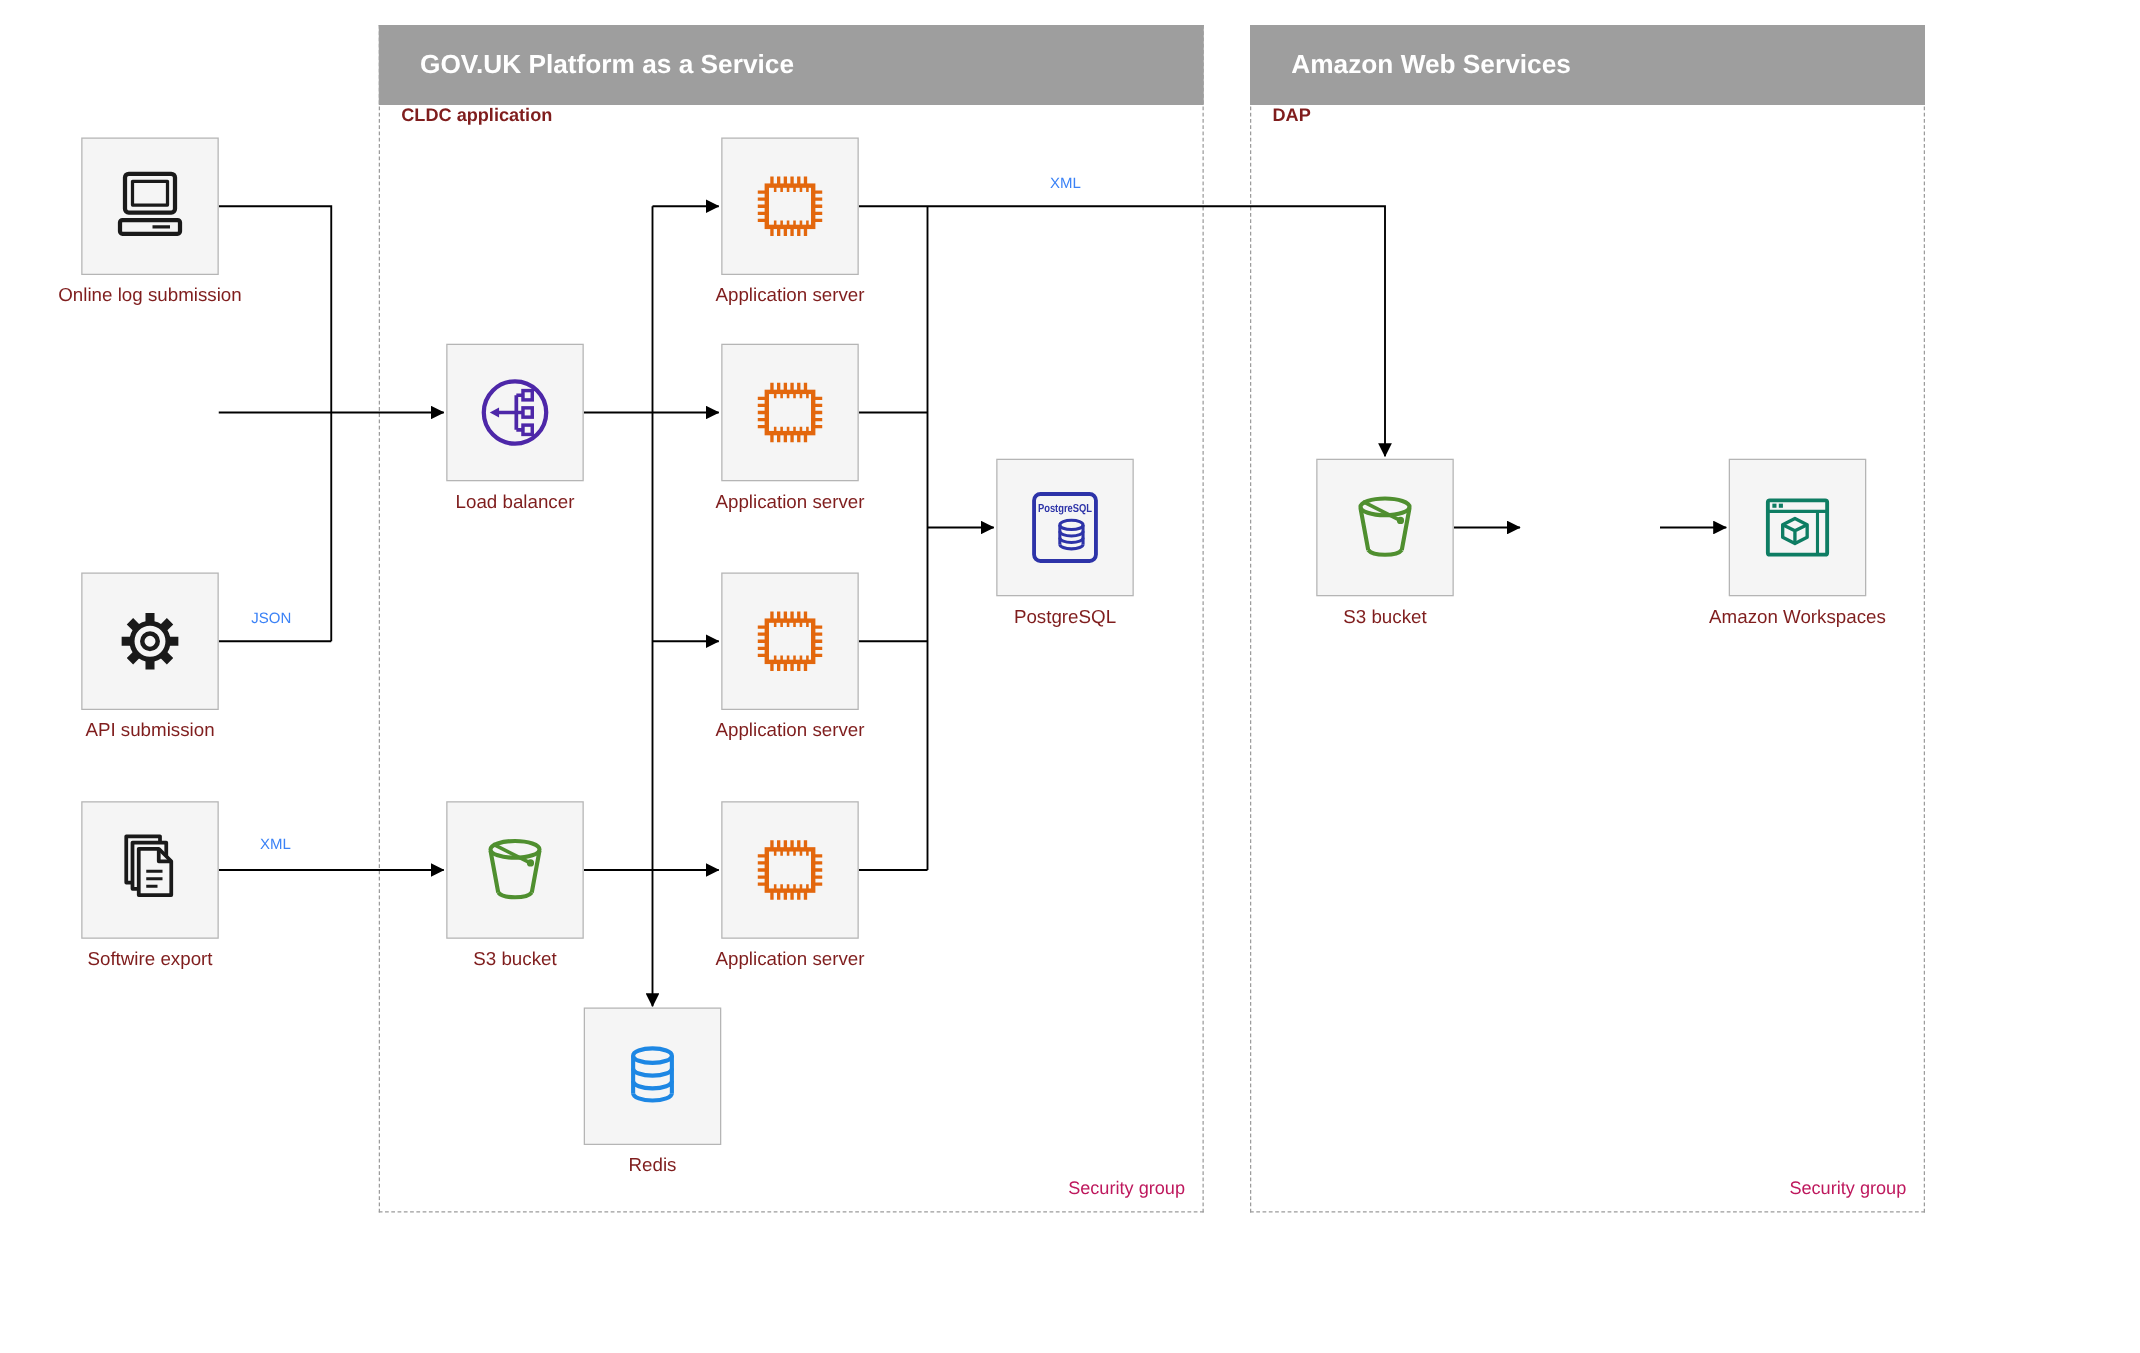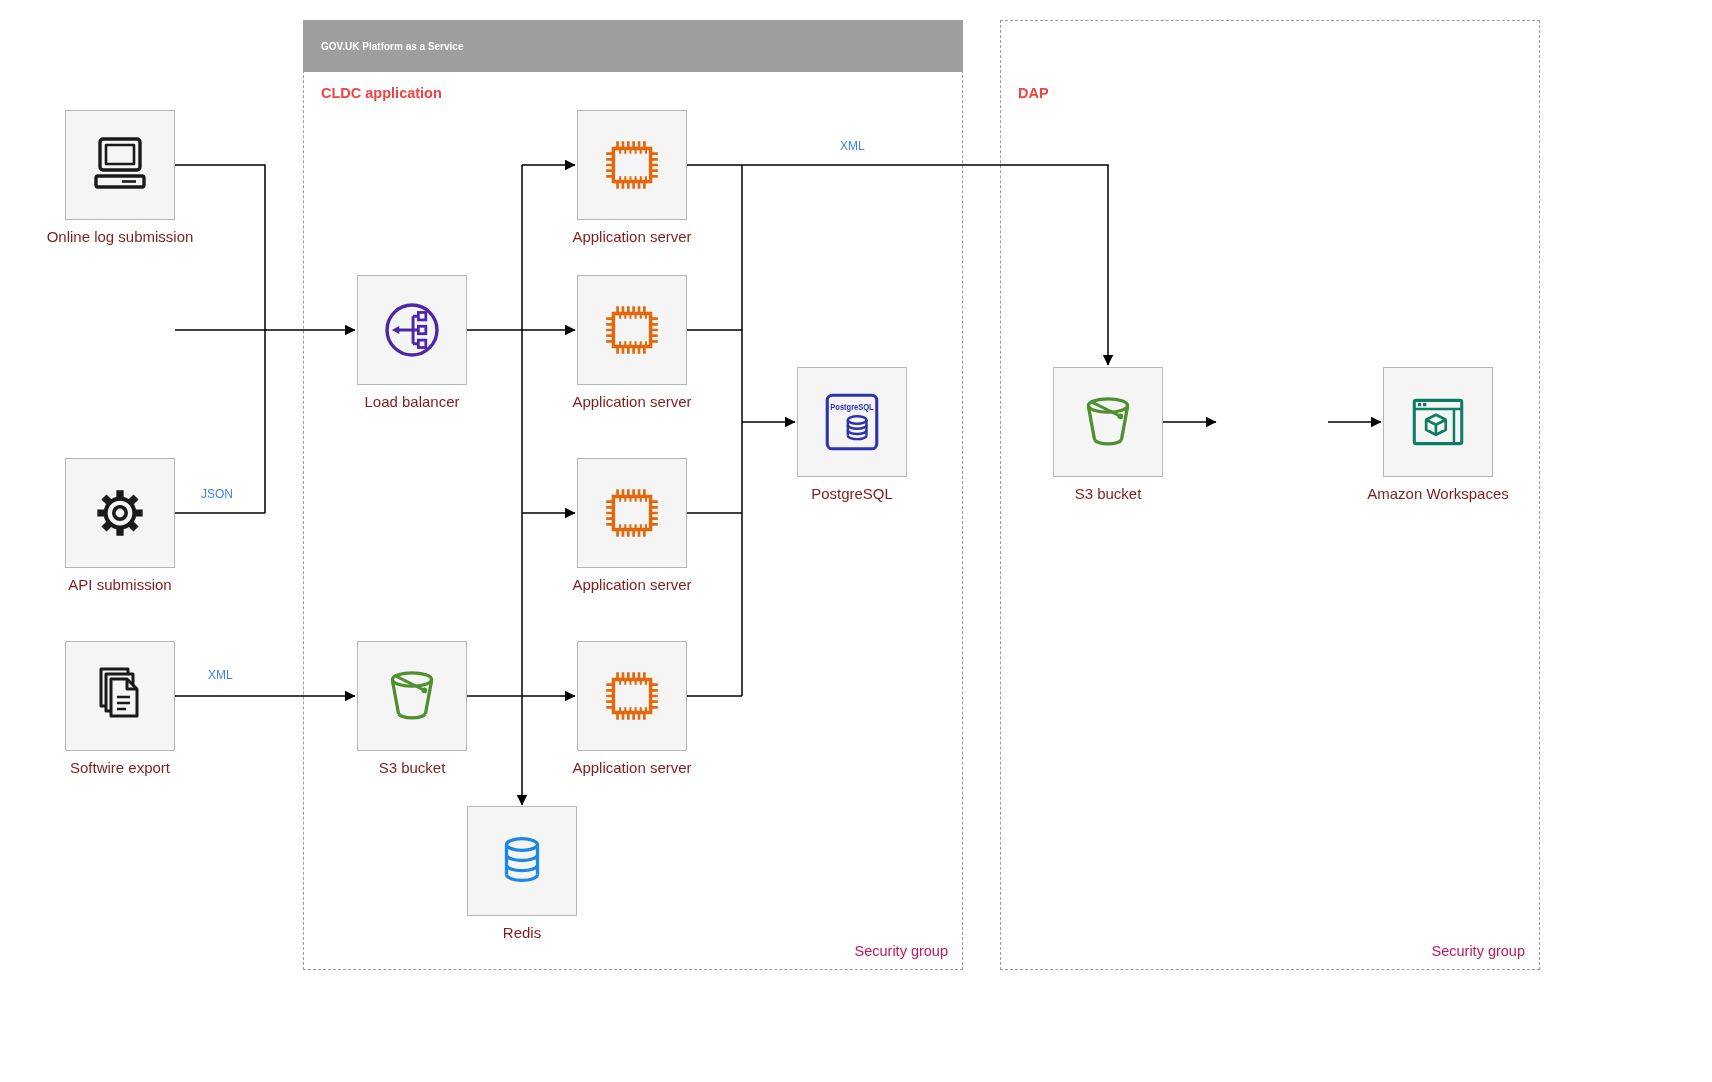--- a/index.html
+++ b/index.html
@@ -1,23 +1,23 @@
 <!DOCTYPE html>
 <html><head>
 <meta charset="utf-8">
 <style>
   * { box-sizing: border-box; margin: 0; padding: 0; }
   body { font-family: "Liberation Sans", sans-serif; background: #fff; }
   .canvas { position: relative; width: 1712px; height: 1082px; background: #fff; overflow: hidden; }
 
   .group { position: absolute; border: 1px dashed #9c9c9c; z-index: 0; }
-  .group-header { position: absolute; top: -1px; left: -1px; right: -1px; height: 52px;
-    background: #9e9e9e; color: #fff; font-weight: bold; font-size: 10px;
-    display: flex; align-items: center; padding: 0 18px; }
-  .group-sublabel { position: absolute; top: 64px; left: 17px; font-weight: bold; font-size: 14.5px; color: #ef4444; }
+  .group-header { position: absolute; top: -1px; left: -1px; right: -1px; height: 64px;
+    background: #9e9e9e; color: #fff; font-weight: bold; font-size: 21px;
+    display: flex; align-items: center; padding: 0 33px; }
+  .group-sublabel { position: absolute; top: 64px; left: 17px; font-weight: bold; font-size: 14.5px; color: #7f1d1d; }
   .group-footer { position: absolute; bottom: 10px; right: 14px; font-size: 14.5px; color: #be185d; }
 
   .edges { position: absolute; left: 0; top: 0; z-index: 1; }
 
   .node { position: absolute; width: 110px; z-index: 2; }
   .box { width: 110px; height: 110px; background: #f5f5f5; border: 1px solid #b5b5b5;
     display: flex; align-items: center; justify-content: center; }
   .label { position: absolute; top: 118px; left: 50%; transform: translateX(-50%);
     white-space: nowrap; font-size: 15px; color: #7f1d1d; }
 
@@ -31,20 +31,23 @@
 
   <div class="group" style="left:303px; top:20px; width:660px; height:950px;">
     <div class="group-header">
       <span>GOV.UK Platform as a Service</span>
     </div>
     <div class="group-sublabel">CLDC application</div>
     <div class="group-footer">Security group</div>
   </div>
 
   <div class="group" style="left:1000px; top:20px; width:540px; height:950px;">
+    <div class="group-header">
+      <span>Amazon Web Services</span>
+    </div>
     <div class="group-sublabel">DAP</div>
     <div class="group-footer">Security group</div>
   </div>
 
   <svg class="edges" width="1712" height="1082">
     <defs>
       <marker id="arrow" viewBox="0 0 10 10" refX="9.5" refY="5" markerWidth="11" markerHeight="11" orient="auto" markerUnits="userSpaceOnUse">
         <path d="M0 0 L10 5 L0 10 Z" fill="#000"></path>
       </marker>
     </defs>

